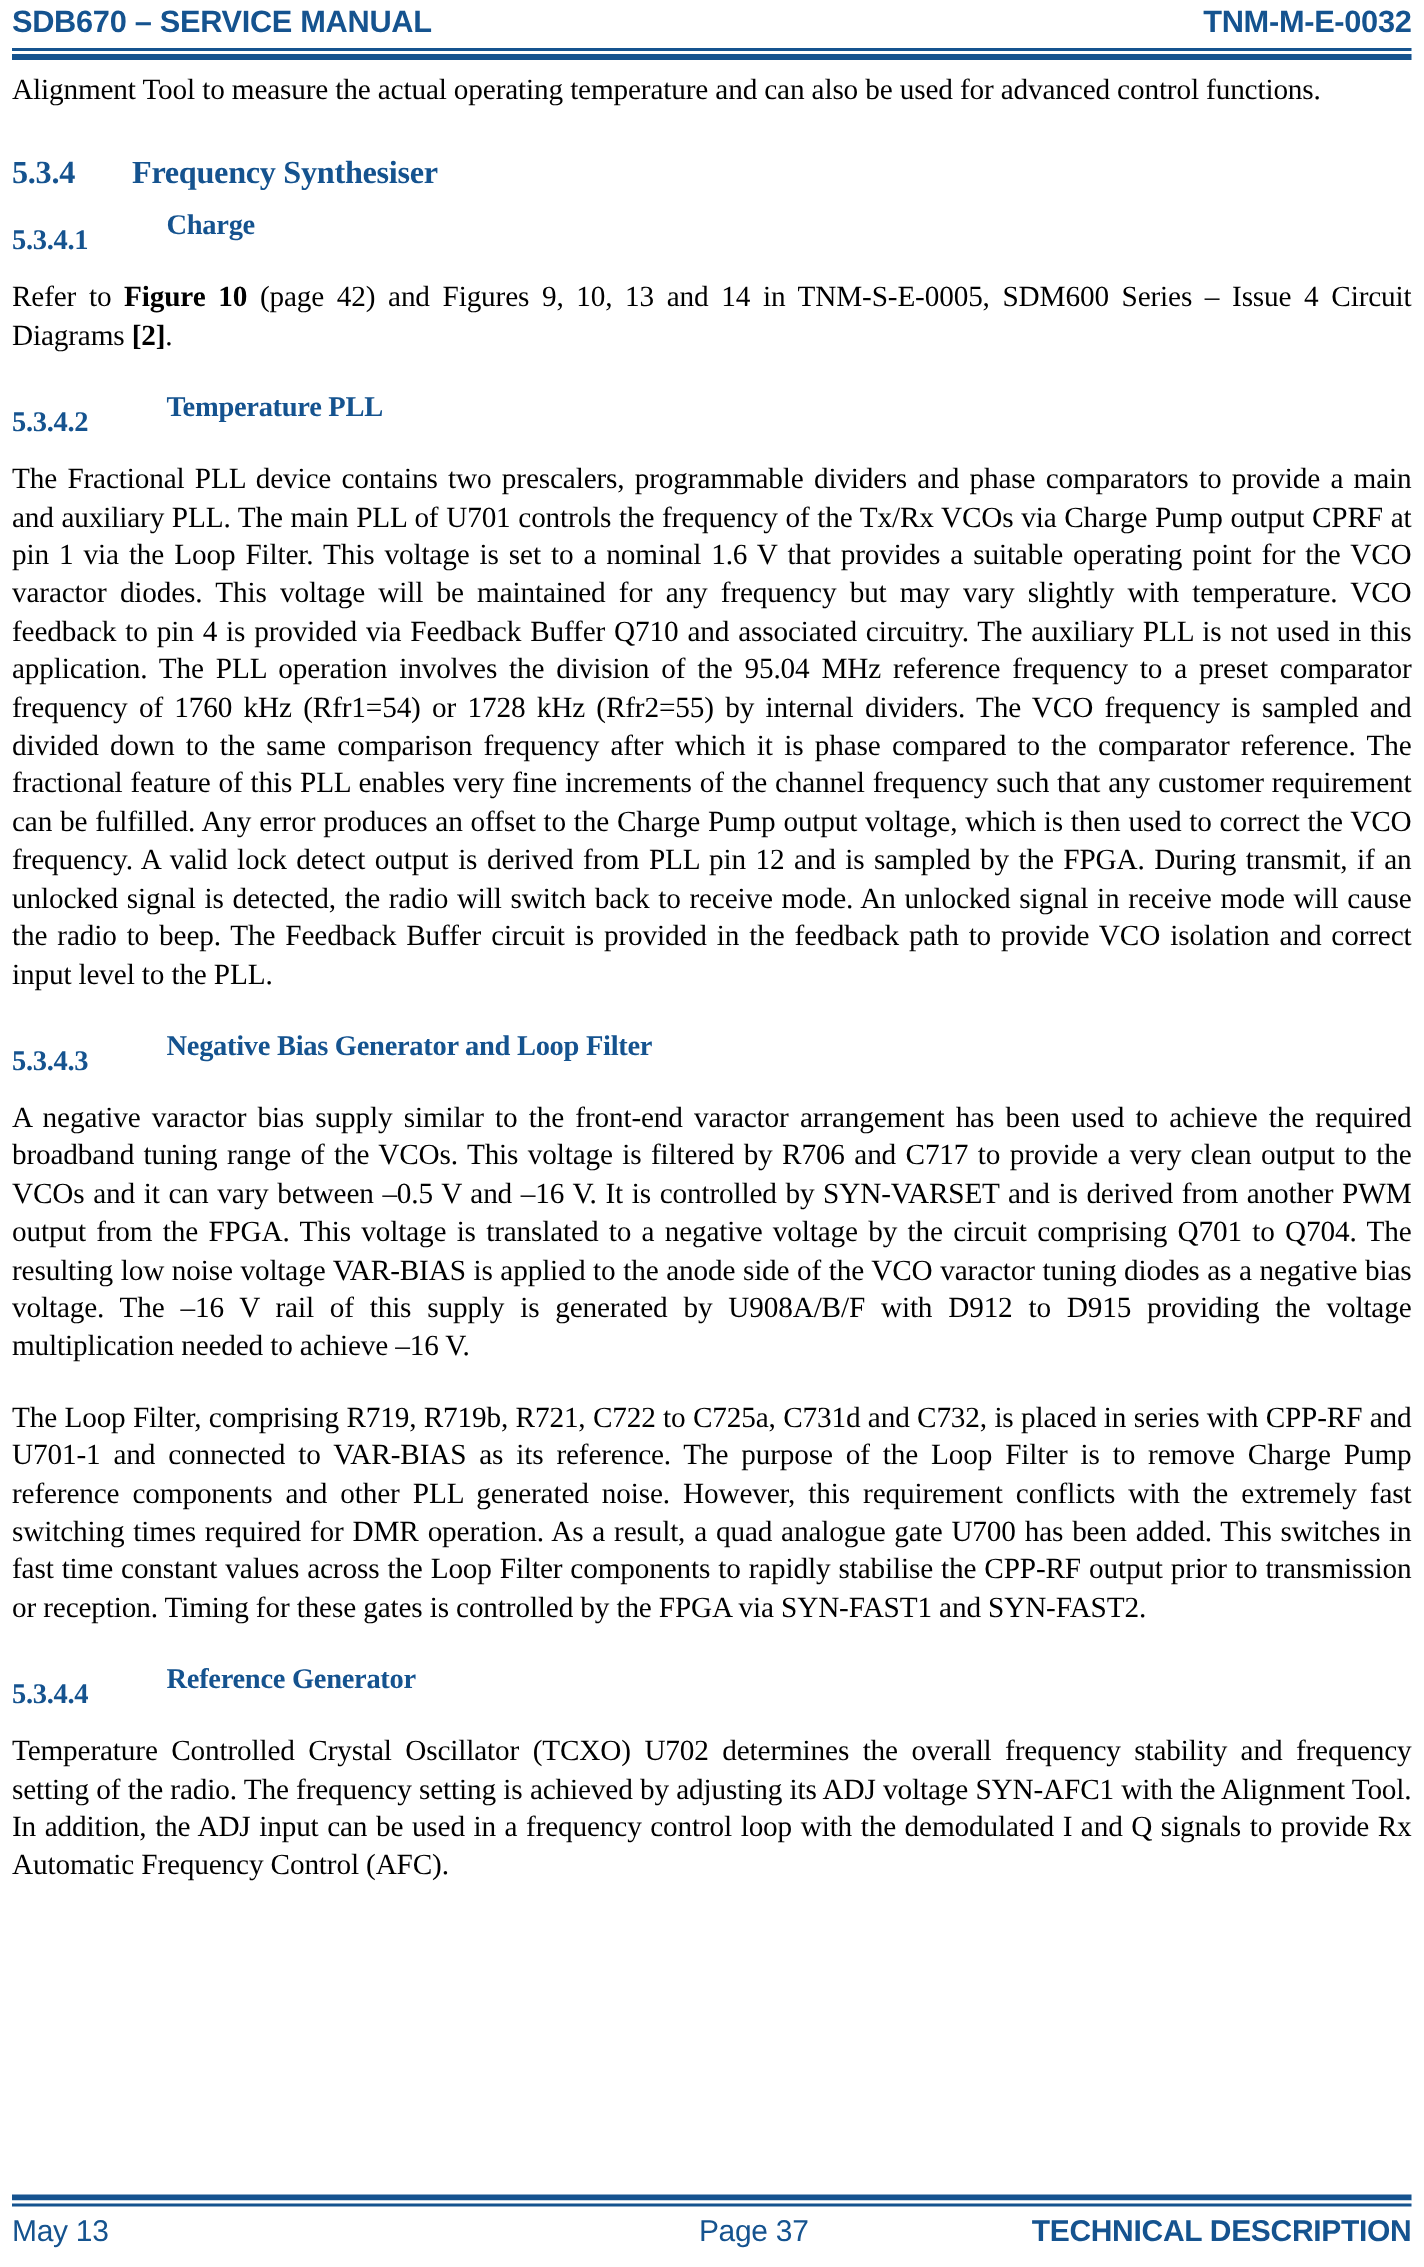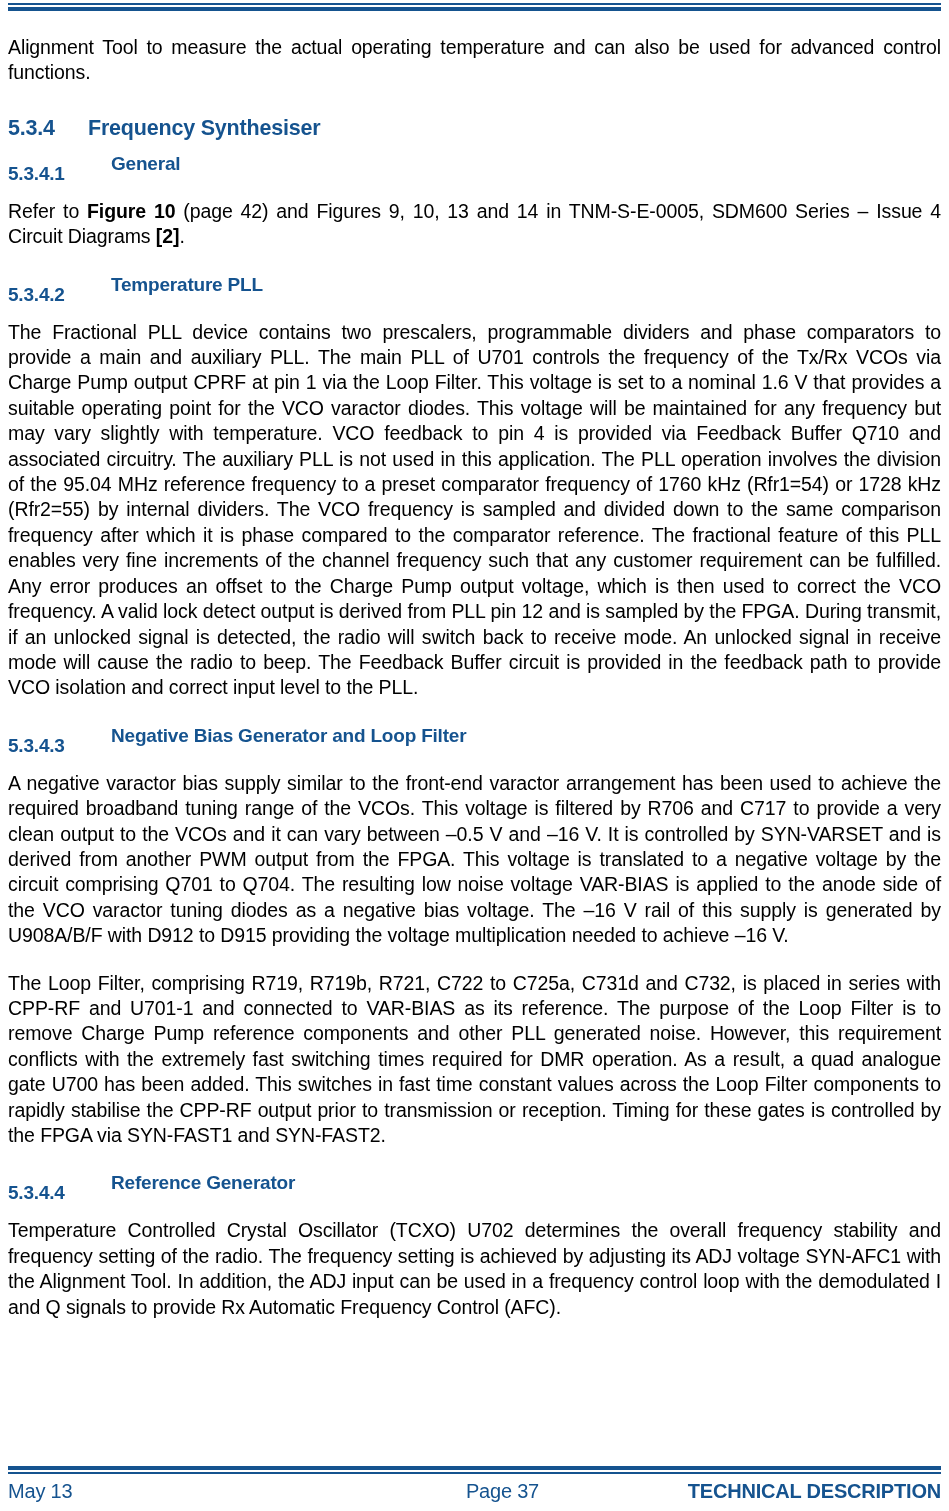--- a/index.html
+++ b/index.html
@@ -53,21 +53,22 @@
     width: 100%;
   }
   .rule-thick {
     height: 4px;
     background: #15538f;
     width: 100%;
   }
 
   
   .content {
-    padding-top: 24px;
+    padding-top: 8px;
+    font-family: Liberation Serif, serif;
   }
 
   p.body {
     font-size: 19.5px;
     line-height: 25.4px;
     text-align: justify;
     margin: 0 0 22px 0;
     letter-spacing: -0.1px;
     word-spacing: 0px;
   }
@@ -139,40 +140,44 @@
     flex: 1 1 auto;
     text-align: right;
     font-weight: bold;
   }
 </style>
 </head>
 <body>
 
 <div class="page">
 
+  <div class="header">
+    <div class="header-left">SDB670 – SERVICE MANUAL</div>
+    <div class="header-right">TNM-M-E-0032</div>
+  </div>
   <div class="rule-header">
     <div class="rule-thin"></div>
     <div class="rule-gap"></div>
     <div class="rule-thick"></div>
   </div>
 
   <div class="content">
 
     <p class="body">Alignment Tool to measure the actual operating temperature and can also be used for advanced control functions.</p>
 
     <div class="spacer-before-h2"></div>
 
     <h2 class="h-sec">
       <span class="num">5.3.4</span>
       <span>Frequency Synthesiser</span>
     </h2>
 
     <h3 class="h-sub">
       <span class="num">5.3.4.1</span>
-      <span>General</span>
+      <span>Charge</span>
     </h3>
 
     <p class="body"><span>Refer to </span><b>Figure 10</b><span> (page 42) and Figures 9, 10, 13 and 14 in TNM-S-E-0005, SDM600 Series – Issue 4 Circuit Diagrams </span><b>[2]</b><span>.</span></p>
 
 
     <div class="spacer-before-h3"></div>
 
     <h3 class="h-sub">
       <span class="num">5.3.4.2</span>
       <span>Temperature PLL</span>

